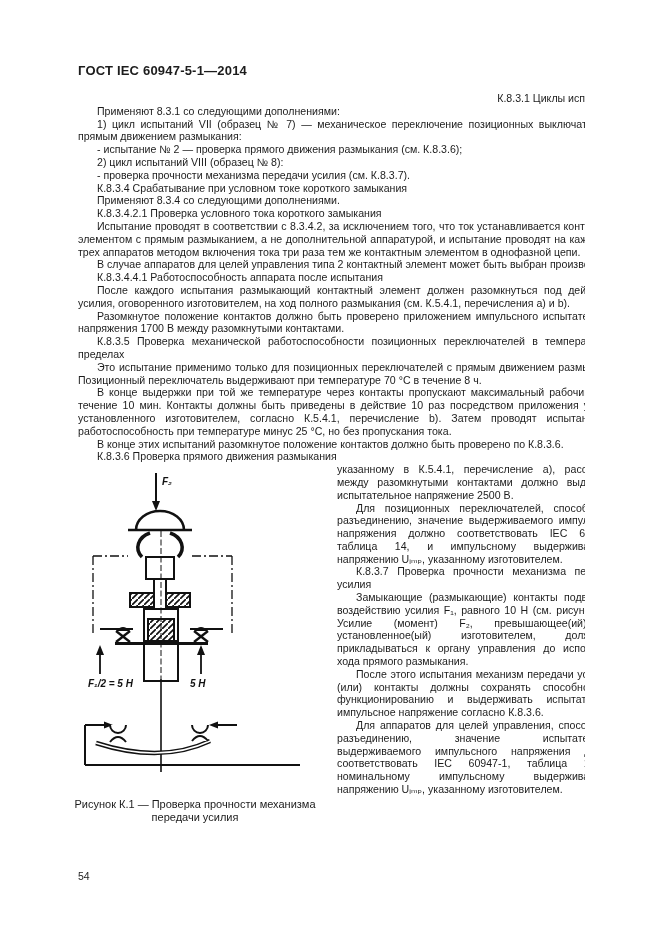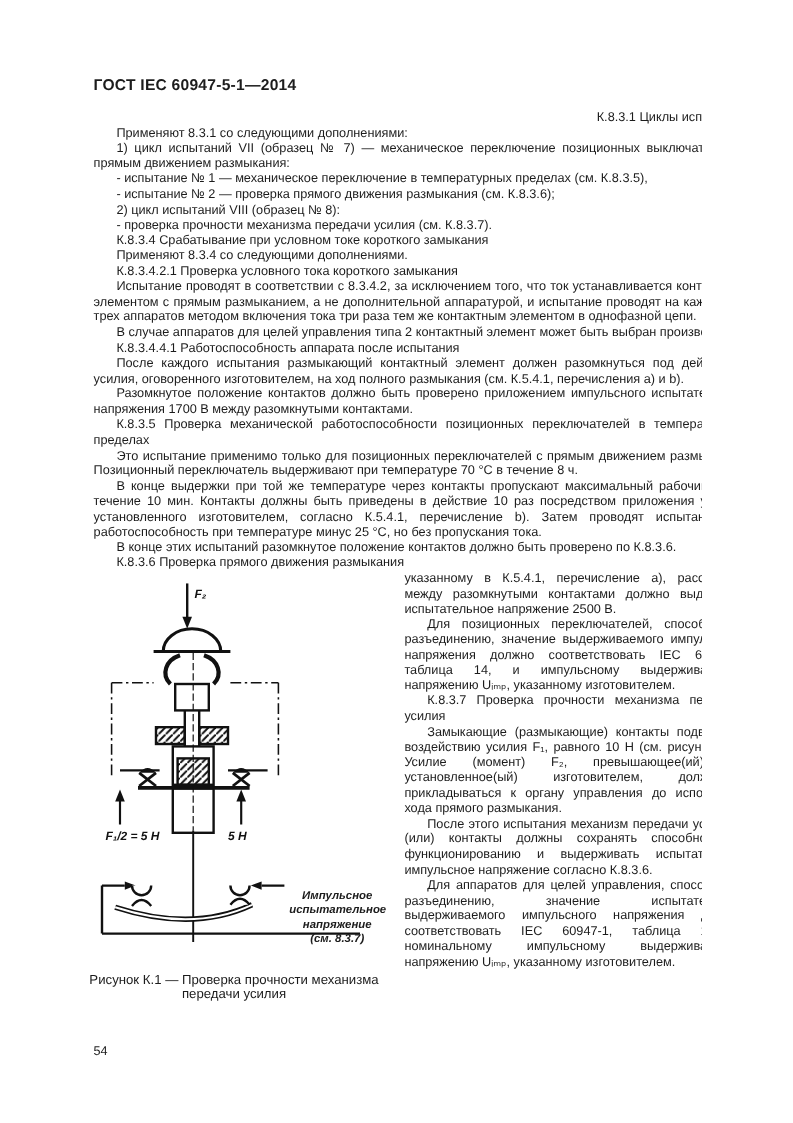--- a/index.html
+++ b/index.html
@@ -53,21 +53,20 @@
 <body>
 
 <div class="page">
 
   <div class="header">ГОСТ IEC 60947-5-1—2014</div>
 
   <div class="textblock">
     <p class="par bold">К.8.3.1  Циклы испытаний</p>
     <p class="par">Применяют 8.3.1 со следующими дополнениями:</p>
     <p class="par">1)  цикл испытаний VII (образец № 7) — механическое переключение позиционных выключателей с прямым движением размыкания:</p>
-    <p class="par">-  испытание № 1 — механическое переключение в температурных пределах (см. К.8.3.5),</p>
     <p class="par">-  испытание № 2 — проверка прямого движения размыкания (см. К.8.3.6);</p>
     <p class="par">2)  цикл испытаний VIII (образец № 8):</p>
     <p class="par">-  проверка прочности механизма передачи усилия (см. К.8.3.7).</p>
     <p class="par">К.8.3.4  Срабатывание при условном токе короткого замыкания</p>
     <p class="par">Применяют 8.3.4 со следующими дополнениями.</p>
     <p class="par">К.8.3.4.2.1  Проверка условного тока короткого замыкания</p>
     <p class="par">Испытание проводят в соответствии с 8.3.4.2, за исключением того, что ток устанавливается контактным элементом с прямым размыканием, а не дополнительной аппаратурой, и испытание проводят на каждом из трех аппаратов методом включения тока три раза тем же контактным элементом в однофазной цепи.</p>
     <p class="par">В случае аппаратов для целей управления типа 2 контактный элемент может быть выбран произвольно.</p>
     <p class="par">К.8.3.4.4.1  Работоспособность аппарата после испытания</p>
     <p class="par">После каждого испытания размыкающий контактный элемент должен разомкнуться под действием усилия, оговоренного изготовителем, на ход полного размыкания (см. К.5.4.1, перечисления а) и b).</p>
@@ -172,26 +171,20 @@
               <line class="ln" x1="25" y1="292" x2="240" y2="292" stroke-width="2"></line>
               <path class="fillw" d="M50,252 A8,8 0 0 0 66,252" stroke-width="2"></path>
               <path class="fillw" d="M132,252 A8,8 0 0 0 148,252" stroke-width="2"></path>
               <path class="ln" d="M36,270 Q101,291 150,268" stroke-width="4.5"></path>
               <path d="M36,270 Q101,291 150,268" stroke="#fff" fill="none" stroke-width="1.7"></path>
               <path class="fillw" d="M50,269 Q58,259 66,269" stroke-width="2"></path>
               <path class="fillw" d="M132,268 Q140,258 148,268" stroke-width="2"></path>
             </g>
           </svg>
 
-          <div class="impulse">
-            <div>Импульсное</div>
-            <div>испытательное</div>
-            <div>напряжение</div>
-            <div>(см. 8.3.7)</div>
-          </div>
         </div>
 
 
         <div class="figwrap caption">
           <div>Рисунок К.1 — Проверка прочности механизма</div>
           <div>передачи усилия</div>
         </div>
       </div>
 
       <div class="rightcol">

